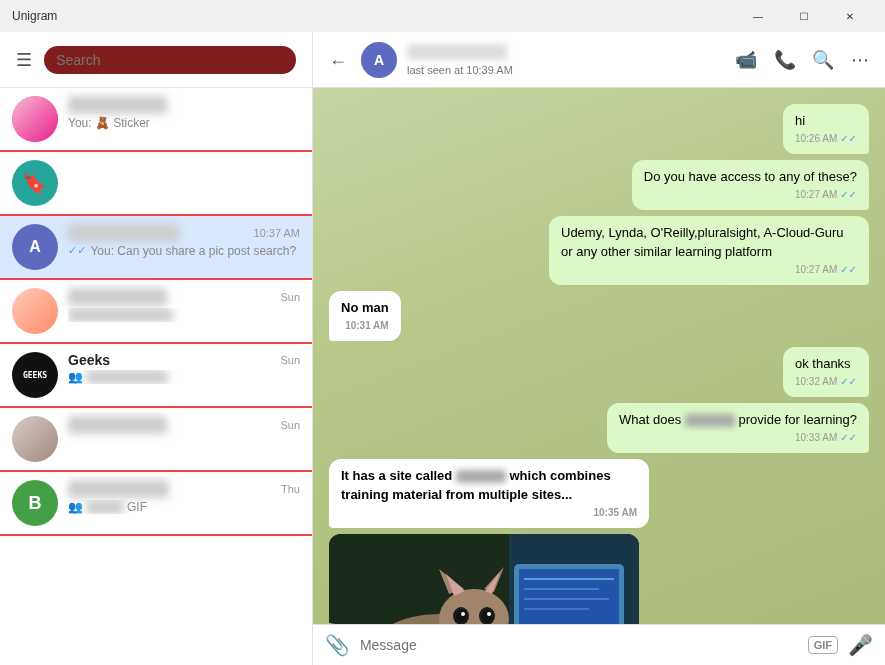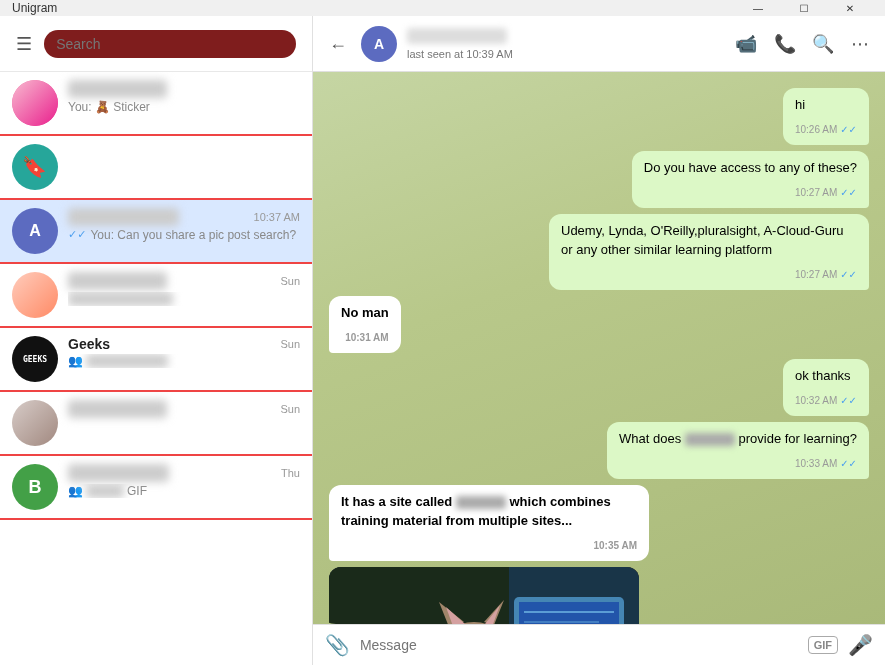--- a/index.html
+++ b/index.html
@@ -1,20 +1,20 @@
 <!DOCTYPE html>
 <html><head>
   <meta charset="utf-8">
   <style>
     * { margin: 0; padding: 0; box-sizing: border-box; }
     body { width: 885px; height: 665px; font-family: 'Segoe UI', sans-serif; overflow: hidden; background: #fff; display: flex; flex-direction: column; }
 
     
     .titlebar {
-      height: 16px;
+      height: 32px;
       background: #f0f0f0;
       display: flex;
       align-items: center;
       padding: 0 12px;
       justify-content: space-between;
       flex-shrink: 0;
     }
     .titlebar-title { font-size: 12px; color: #333; }
     .titlebar-controls { display: flex; gap: 0; }
     .titlebar-btn {
@@ -181,21 +181,21 @@
 
     .bubble.received {
       background: #fff;
       border-bottom-left-radius: 4px;
       font-weight: bold;
     }
 
     .bubble-time {
       font-size: 10px;
       color: #999;
-      margin-top: 9px;
+      margin-top: 2px;
       text-align: right;
       display: flex;
       align-items: center;
       justify-content: flex-end;
       gap: 3px;
     }
 
     .check-mark { color: #4a9eef; font-size: 10px; }
 
     .gif-bubble {

